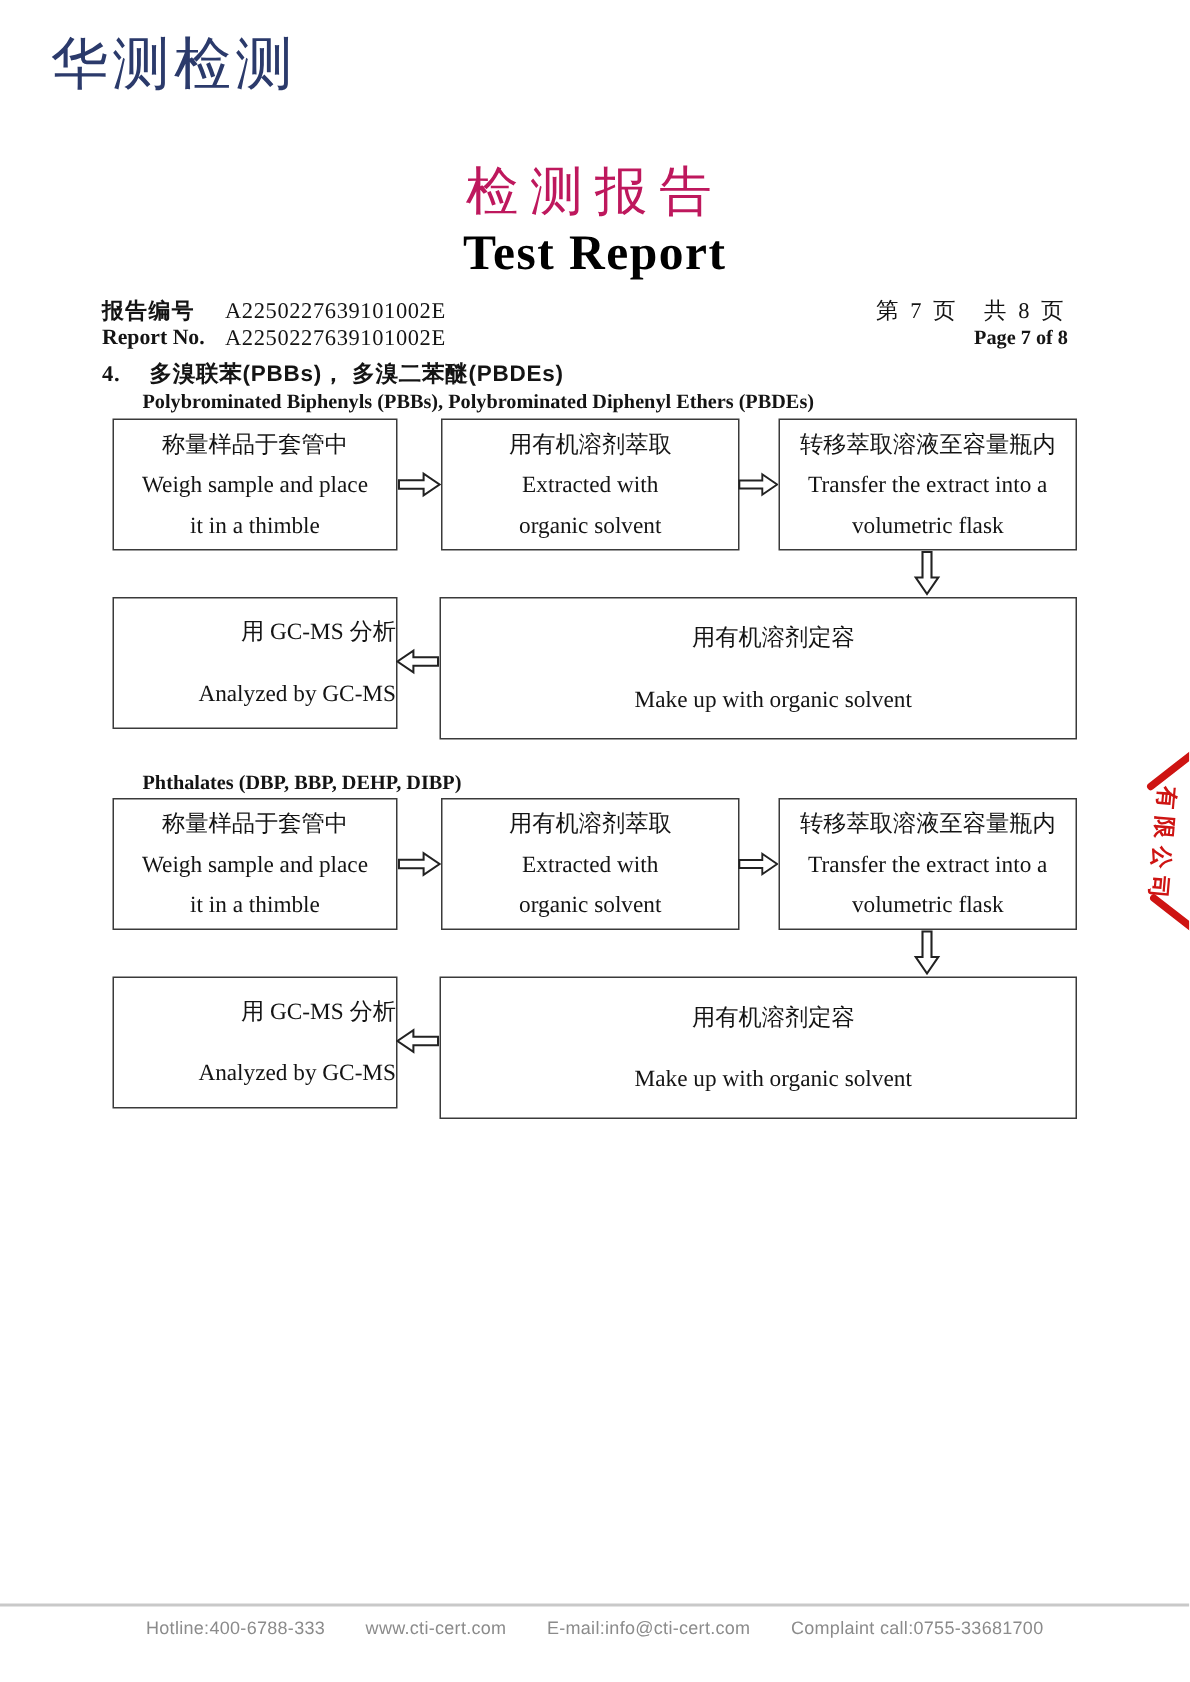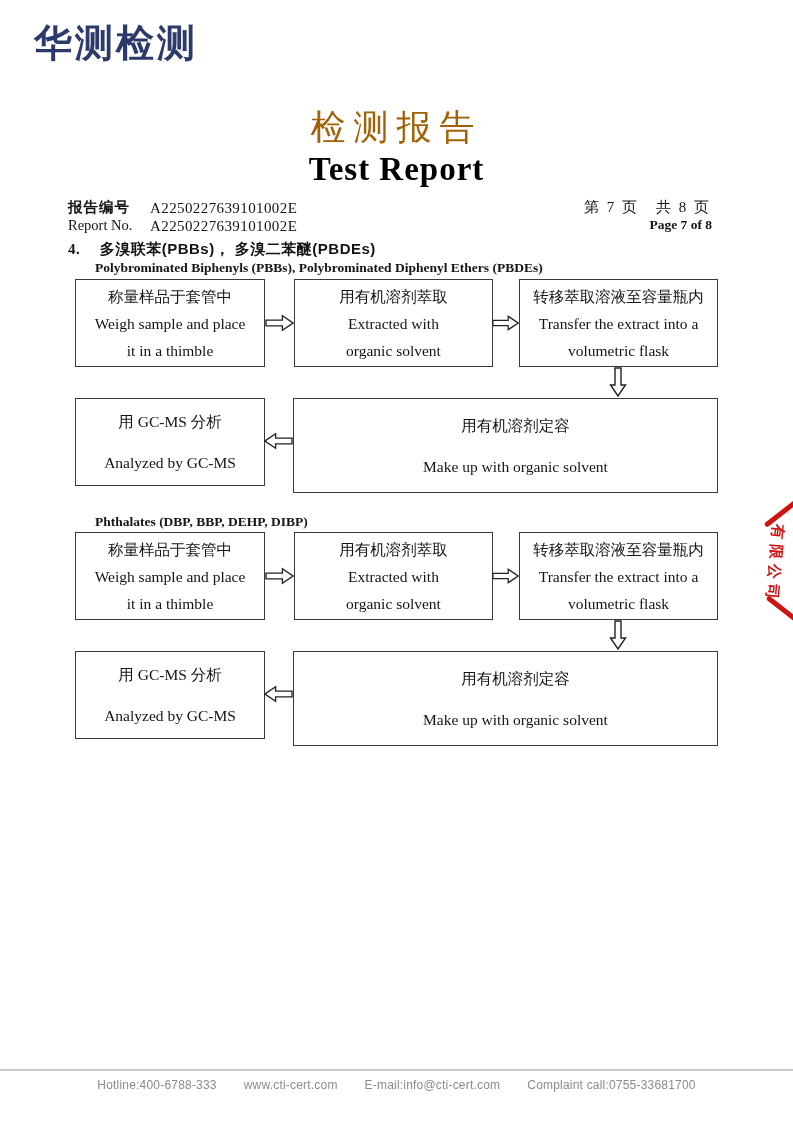--- a/index.html
+++ b/index.html
@@ -8,32 +8,32 @@
     font-family:"Liberation Serif",serif;color:#141414;overflow:hidden;
   }
   
   .logo{position:absolute;left:34px;top:24px;display:flex;align-items:flex-end;gap:12px;}
   .logo-cti{
     font-family:"Liberation Sans",sans-serif;font-weight:bold;font-size:50px;line-height:0.92;
     color:#2b3a6b;letter-spacing:1px;position:relative;padding-right:4px;
   }
   .logo-dot{position:absolute;width:14px;height:14px;border-radius:50%;background:#94c33c;top:-10px;right:2px;}
   .logo-cn{
-    font-family:"Liberation Sans",sans-serif;font-weight:bold;font-size:38px;line-height:1;
+    font-family:"Liberation Sans",sans-serif;font-weight:normal;font-size:38px;line-height:1;
     color:#2b3a6b;letter-spacing:3px;padding-bottom:2px;
   }
   
   .title-cn{position:absolute;top:104px;left:0;width:100%;text-align:center;
-    font-size:35px;letter-spacing:8px;color:#a16207;}
+    font-size:35px;letter-spacing:8px;color:#be185d;}
   .title-en{position:absolute;top:151px;left:0;width:100%;text-align:center;
     font-size:33px;font-weight:bold;letter-spacing:1px;color:#000;}
   
   .lab-cn{position:absolute;left:68px;top:198px;font-family:Liberation Sans, sans-serif;
     font-weight:bold;font-size:14.5px;letter-spacing:1px;}
-  .lab-en{position:absolute;left:68px;top:217px;font-weight:normal;font-size:14.5px;}
+  .lab-en{position:absolute;left:68px;top:217px;font-weight:bold;font-size:14.5px;}
   .val-1{position:absolute;left:150px;top:200px;font-size:15px;letter-spacing:0.4px;}
   .val-2{position:absolute;left:150px;top:218px;font-size:15px;letter-spacing:0.4px;}
   .page-cn{position:absolute;right:82px;top:198px;font-size:15px;letter-spacing:2px;text-align:right;}
   .page-en{position:absolute;right:81px;top:217px;font-size:13.5px;font-weight:bold;}
   
   .sec-cn{position:absolute;left:68px;font-size:15px;font-weight:bold;
     font-family:"Liberation Sans",sans-serif;letter-spacing:0.5px;}
   .sec-cn .num{display:inline-block;width:27px;font-family:"Liberation Serif",serif;}
   .sec-en{position:absolute;left:95px;font-size:13.5px;font-weight:bold;}
   .s4-cn{top:240px;} .s4-en{top:260px;}
@@ -42,21 +42,21 @@
   .flow{position:absolute;left:75px;width:643px;height:207px;}
   .f1{top:279px;} .f2{top:532px;}
   .box{
     position:absolute;box-sizing:border-box;border:1.6px solid #3a3a3a;background:#fff;
     display:flex;flex-direction:column;align-items:center;justify-content:center;
     font-size:15.5px;line-height:27px;text-align:center;
   }
   .b1{left:0;top:0;width:190px;height:88px;}
   .b2{left:219px;top:0;width:199px;height:88px;}
   .b3{left:444px;top:0;width:199px;height:88px;}
-  .b4{left:0;top:119px;width:190px;height:88px;}
+  .b4{left:0;top:119px;width:190px;height:88px;align-items:flex-end;}
   .b5{left:218px;top:119px;width:425px;height:95px;padding-left:20px;}
   .box.two .ln1{margin-bottom:14px;}
   .arr{position:absolute;}
   .a1{left:190px;top:35px;width:29px;height:18px;}
   .a2{left:417px;top:35px;width:27px;height:18px;}
   .a3{left:189px;top:153px;width:29px;height:18px;}
   .av{left:534px;top:87px;width:18px;height:32px;}
   .arr svg{display:block;width:100%;height:100%;}
   
   .stamp{position:absolute;right:0;top:497px;width:36px;height:130px;overflow:hidden;}

